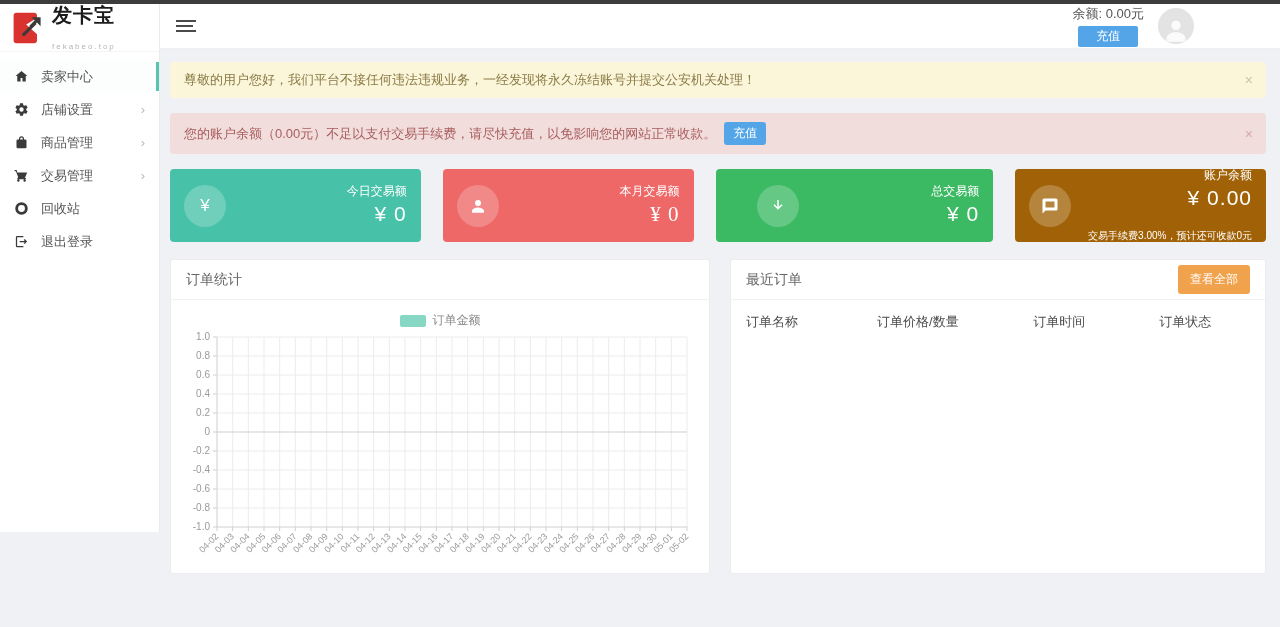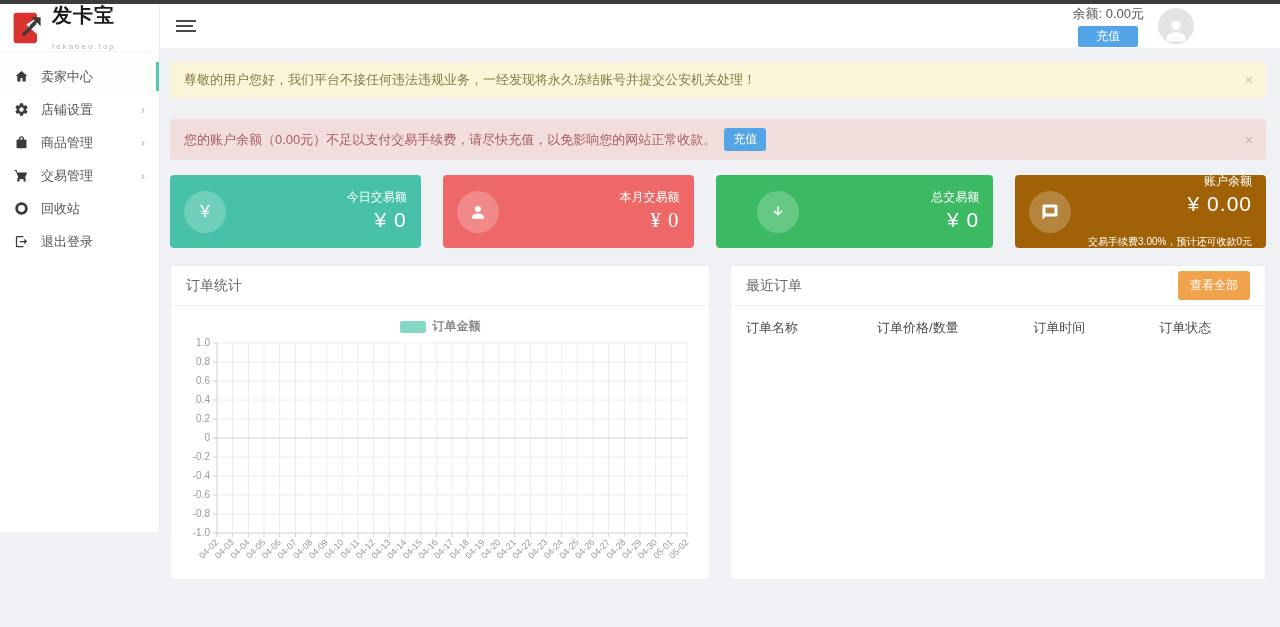--- a/index.html
+++ b/index.html
@@ -33,42 +33,42 @@
   .balance-block { display: flex; flex-direction: column; align-items: center; gap: 3px; }
   .balance-text { font-size: 13px; color: #555; }
   .recharge-btn { background: #54a5e8; color: #fff; border: none; font-size: 12px; padding: 2px 18px; border-radius: 2px; cursor: pointer; }
   .avatar { width: 36px; height: 36px; border-radius: 50%; background: #e3e3e3; display: flex; align-items: flex-end; justify-content: center; overflow: hidden; }
   .avatar svg { width: 28px; height: 28px; color: #fbfbfb; }
 
   
   .content { padding: 13px 14px 0 10px; flex: 1; }
   .alert { border-radius: 4px; font-size: 13px; padding: 9px 34px 9px 14px; position: relative; display: flex; align-items: center; gap: 8px; }
   .alert-warning { background: #fbf6da; color: #8a7a45; }
-  .alert-danger  { background: #f2dddd; color: #a85d5d; margin-top: 21px; }
+  .alert-danger  { background: #f2dddd; color: #a85d5d; margin-top: 15px; }
   .alert .close-x { position: absolute; right: 13px; top: 50%; transform: translateY(-50%); opacity: .4; font-size: 14px; cursor: pointer; line-height: 1; }
   .alert .mini-recharge { background: #54a5e8; color: #fff; border: none; font-size: 12px; padding: 3px 9px; border-radius: 3px; cursor: pointer; }
 
   .cards-row { display: flex; gap: 22px; margin-top: 15px; }
   .stat-card { flex: 1; height: 73px; border-radius: 4px; color: #fff; display: flex; align-items: center; padding: 0 14px; position: relative; }
   .card-icon { width: 42px; height: 42px; border-radius: 50%; background: rgba(255,255,255,.22); display: flex; align-items: center; justify-content: center; font-size: 17px; flex: none; }
   .card-icon svg { width: 18px; height: 18px; color: #fff; }
   .card-right { margin-left: auto; text-align: right; line-height: 1.25; }
   .card-label { font-size: 12px; }
   .card-value { font-size: 21px; letter-spacing: 1px; margin-top: 2px; }
   .card-note { font-size: 10px; margin-top: 19px; }
 
   .panels-row { display: flex; gap: 20px; margin-top: 17px; height: 315px; }
   .panel { background: #fff; border: 1px solid #ededed; border-radius: 3px; overflow: hidden; }
   .panel-left { width: 540px; flex: none; }
   .panel-right { flex: 1; }
   .panel-header { height: 40px; display: flex; align-items: center; padding: 0 15px; border-bottom: 1px solid #f1f1f1; font-size: 14px; color: #666; }
   .view-all-btn { margin-left: auto; background: #f0a24c; color: #fff; border: none; font-size: 12px; padding: 6px 12px; border-radius: 3px; cursor: pointer; }
 
   .chart-body { padding: 12px 10px 0 10px; }
-  .legend-row { display: flex; justify-content: center; align-items: center; gap: 7px; font-size: 12px; color: #888; margin-bottom: 2px; font-weight: bold; }
+  .legend-row { display: flex; justify-content: center; align-items: center; gap: 7px; font-size: 12px; color: #888; margin-bottom: 2px; }
   .legend-swatch { width: 26px; height: 12px; border-radius: 2px; }
 
   .orders-table-head { display: grid; grid-template-columns: 26% 31% 25% 18%; padding: 13px 15px; font-size: 13px; color: #4d4d4d; }
 </style>
 </head>
 <body>
 
 <div class="top-strip"></div>
 
 <div class="app">

